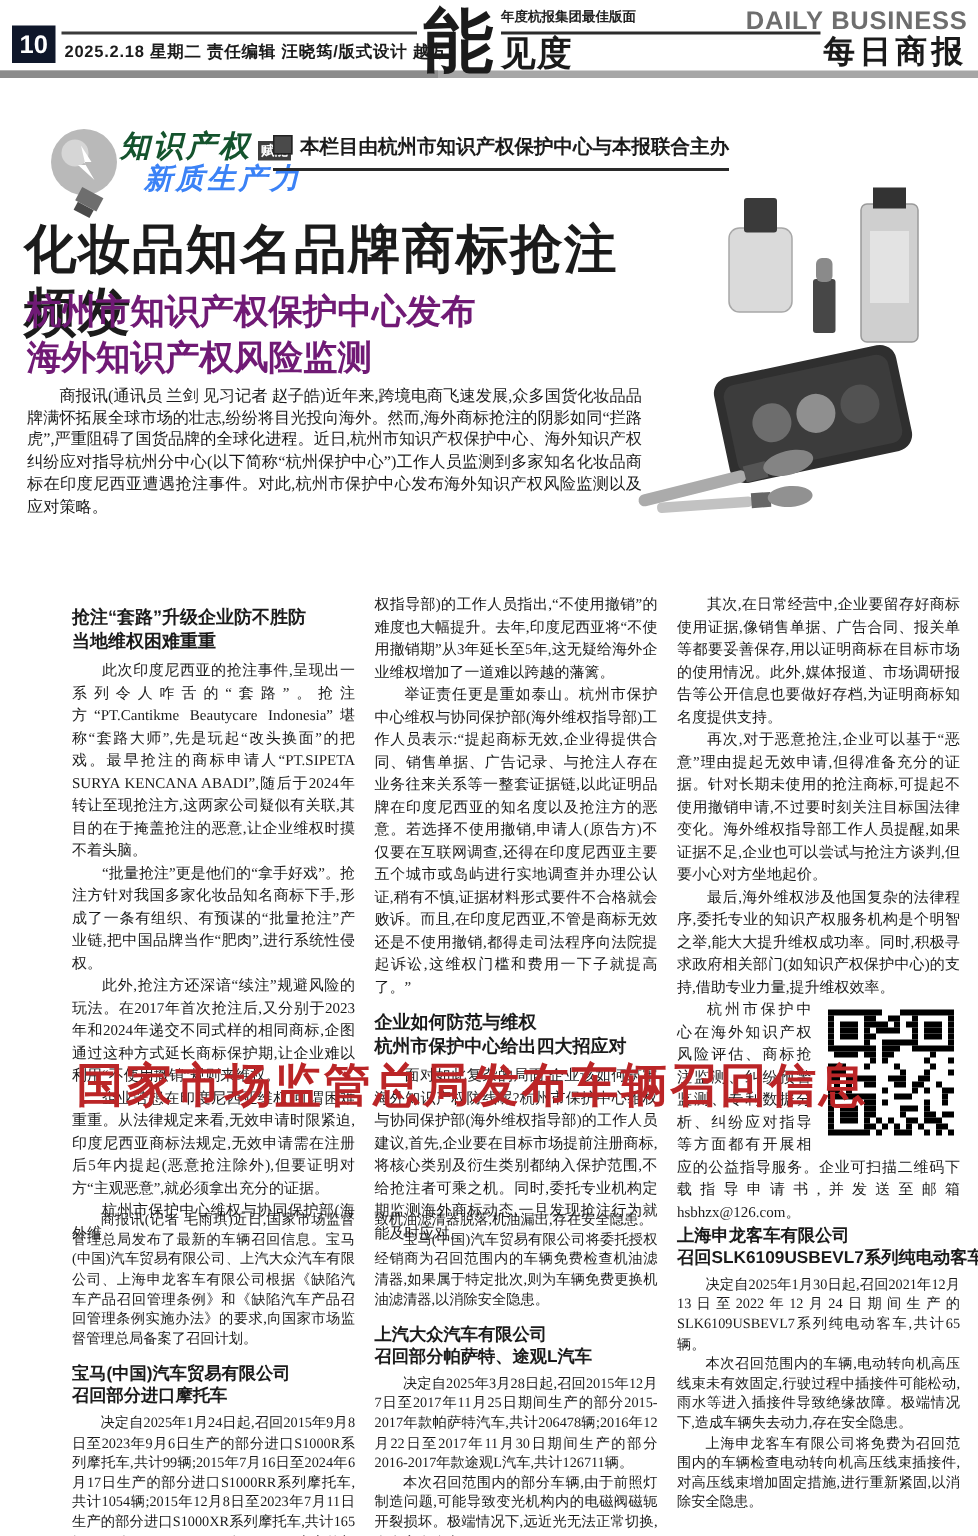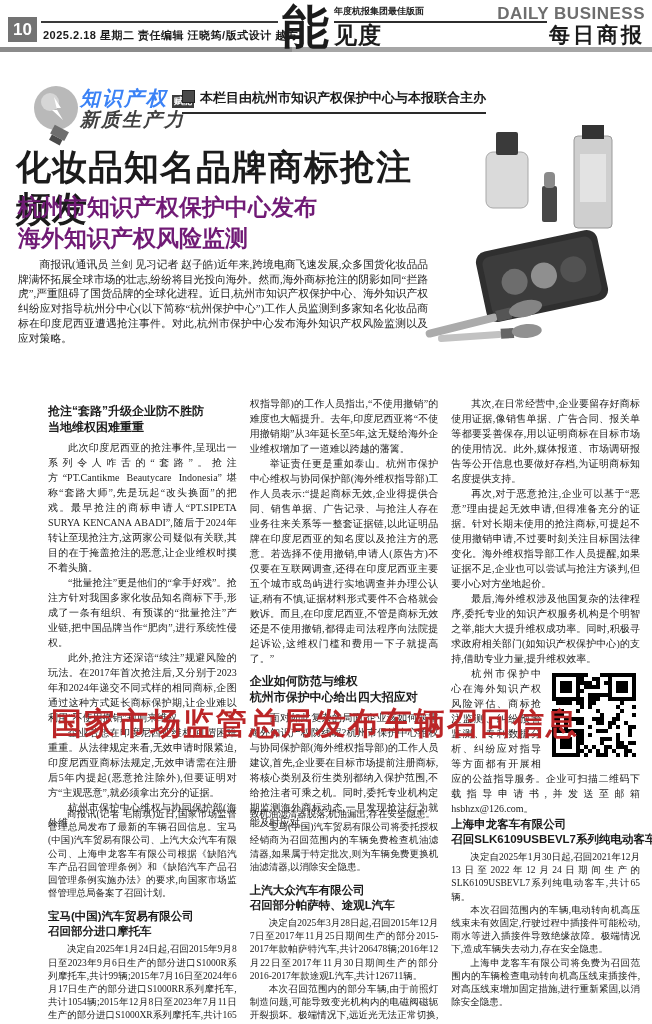--- a/index.html
+++ b/index.html
@@ -1,42 +1,42 @@
 <!DOCTYPE html>
 <html><head>
 <meta charset="utf-8">
 <style>
   html,body{margin:0;padding:0;background:#e8e8e8;}
   #page{position:relative;width:652px;height:1024px;background:#fff;overflow:hidden;
         font-family:"Liberation Serif",serif;color:#1b1b1b;}
   .sans{font-family:"Liberation Sans",sans-serif;}
 
   
-  .hdr-pagenum{position:absolute;left:8px;top:17px;width:29px;height:25px;background:#737373;
+  .hdr-pagenum{position:absolute;left:8px;top:17px;width:29px;height:25px;background:#0f172a;
         color:#fff;font:bold 17px/25px "Liberation Sans",sans-serif;text-align:center;}
   .hdr-topline{position:absolute;left:41px;top:21px;width:237px;border-top:2px solid #3a3a3a;}
   .hdr-date{position:absolute;left:43px;top:27px;font:bold 11px/16px "Liberation Sans",sans-serif;letter-spacing:.5px;}
   .hdr-bar{position:absolute;left:0;top:47px;width:652px;height:5px;background:#a6a6a6;}
   .hdr-bar-dark{position:absolute;left:0;top:47px;width:292px;height:5px;background:#8b8b8b;}
   .m-big{position:absolute;left:282px;top:2px;font:900 47px/50px "Liberation Sans",sans-serif;letter-spacing:-2px;}
   .m-linebox{position:absolute;left:334px;top:6px;width:213px;border-bottom:2px solid #2c2c2c;
         padding-bottom:4px;font:bold 9px/11px "Liberation Sans",sans-serif;color:#222;}
   .m-sub{position:absolute;left:334px;top:22px;font:900 23px/26px "Liberation Sans",sans-serif;letter-spacing:1px;}
   .brand{position:absolute;right:7px;top:4px;text-align:right;}
   .brand-en{font:bold 17px/19px "Liberation Sans",sans-serif;color:#6e6e6e;letter-spacing:0.5px;}
   .brand-cn{font:900 21px/24px "Liberation Sans",sans-serif;letter-spacing:3px;}
 
   
   .badge{position:absolute;left:30px;top:84px;width:604px;height:66px;}
   .bulb{position:absolute;left:0;top:0;}
   .badge-text{position:absolute;left:50px;top:3px;white-space:nowrap;}
-  .bt1{font:900 italic 20px/22px "Liberation Sans",sans-serif;color:#3b82f6;letter-spacing:2px;}
+  .bt1{font:900 italic 20px/22px "Liberation Sans",sans-serif;color:#14532d;letter-spacing:2px;}
   .bt-tag{display:inline-block;background:#3e3e3e;color:#fff;font:bold 9px/11px "Liberation Sans",sans-serif;
         padding:1px 2px;margin-left:4px;vertical-align:middle;font-style:normal;letter-spacing:0;}
-  .bt2{font:900 italic 19px/21px "Liberation Sans",sans-serif;color:#404040;letter-spacing:2px;}
+  .bt2{font:900 italic 19px/21px "Liberation Sans",sans-serif;color:#3b82f6;letter-spacing:2px;margin-left:16px;}
   .host{position:absolute;left:152px;top:6px;font:bold 13px/16px "Liberation Sans",sans-serif;
         border-bottom:2px solid #2a2a2a;padding-bottom:6px;white-space:nowrap;}
   .host-mark{display:inline-block;width:11px;height:11px;background:#4a4a4a;margin-right:5px;
         vertical-align:-1px;border:1px solid #222;}
 
   
   .a1-hl{position:absolute;left:16px;top:146px;width:420px;font:900 35px/42px "Liberation Sans",sans-serif;letter-spacing:1px;}
   .a1-sh{position:absolute;left:18px;top:192px;width:410px;font:600 23px/31px "Liberation Sans",sans-serif;color:#701a75;}
   .a1-lead{position:absolute;left:18px;top:257px;width:410px;font-size:10.8px;line-height:14.7px;
         text-align:justify;text-indent:2em;margin:0;}

